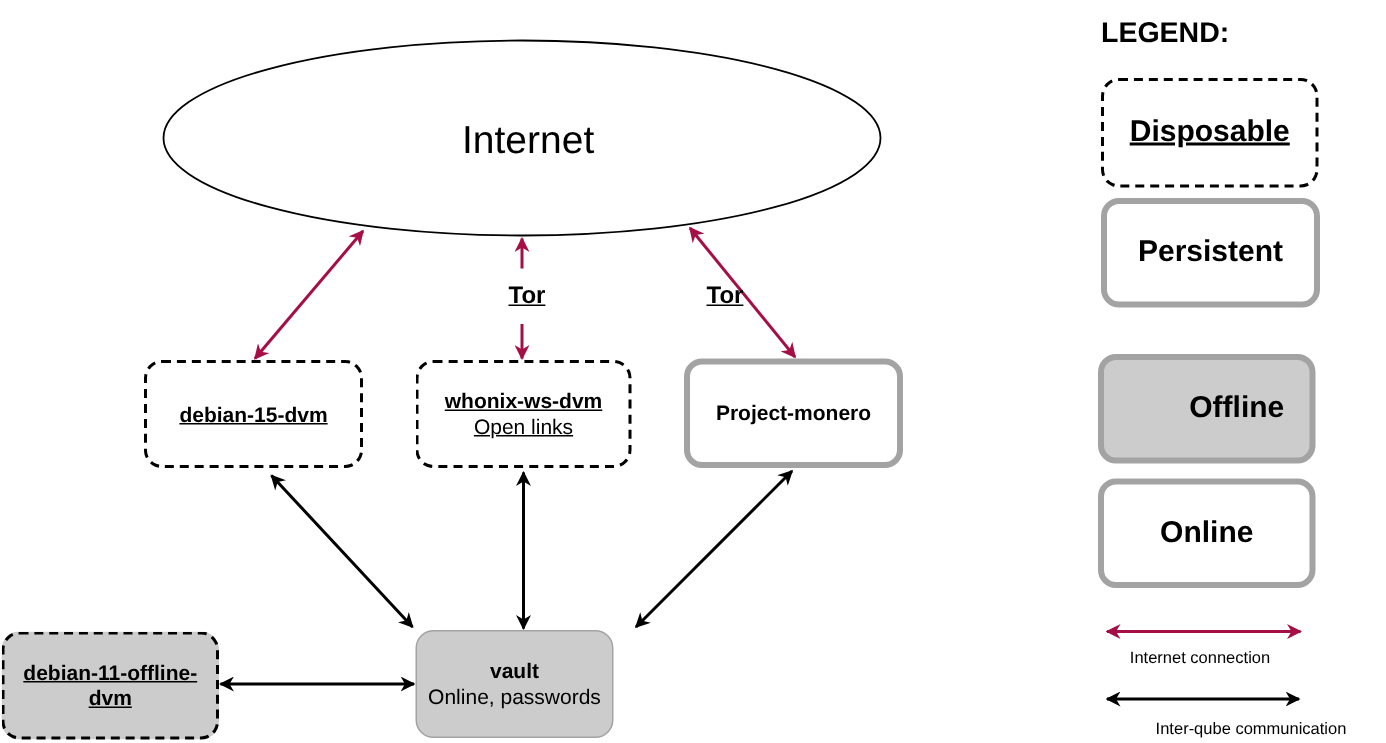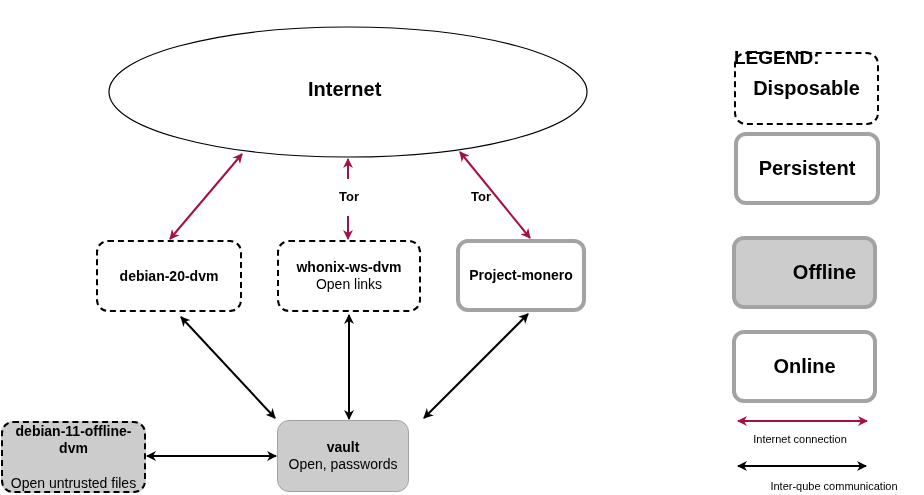--- a/index.html
+++ b/index.html
@@ -3,27 +3,27 @@
   <meta charset="utf-8">
   <style>
     html, body { margin: 0; padding: 0; background: #ffffff; }
     body { width: 924px; height: 495px; position: relative; overflow: hidden;
            font-family: "Liberation Sans", sans-serif; color: #000; }
     svg.diagram { position: absolute; left: 0; top: 0; }
     .node { position: absolute; box-sizing: border-box; border-radius: 12px;
             display: flex; flex-direction: column; align-items: center; justify-content: center;
             text-align: center; font-size: 14px; line-height: 17px; }
     .node .title { font-weight: bold; }
-    .disposable { border: 2px dashed #000; }
+    .disposable { border: 2px dashed #000; text-decoration: underline; }
     .persistent { border: 4px solid #a3a3a3; }
     .offline { background: #cccccc; }
     .online { background: #ffffff; }
-    .ellipse-label { position: absolute; font-weight: bold; font-size: 20px; }
-    .tor-label { position: absolute; font-weight: bold; font-size: 13px; background: #fff; padding: 0 2px; }
-    .legend-title { position: absolute; left: 734px; top: 12px; font-weight: bold; font-size: 19px; margin-top: 35px; }
+    .ellipse-label { position: absolute; font-weight: normal; font-size: 26px; }
+    .tor-label { position: absolute; font-weight: bold; font-size: 16px; background: #fff; padding: 0 2px; text-decoration: underline; }
+    .legend-title { position: absolute; left: 734px; top: 12px; font-weight: bold; font-size: 19px; }
     .legend-box { position: absolute; box-sizing: border-box; border-radius: 12px;
                   display: flex; align-items: center; justify-content: center;
                   font-weight: bold; font-size: 20px; }
     .legend-caption { position: absolute; font-size: 11px; text-align: center; }
   </style>
 </head>
 <body>
 
 <svg class="diagram" width="924" height="495">
   <defs>
@@ -50,41 +50,40 @@
   <line x1="738" y1="421" x2="867" y2="421" stroke="#a50f46" stroke-width="2" marker-start="url(#arrow-red)" marker-end="url(#arrow-red)"></line>
   <line x1="738" y1="466" x2="866" y2="466" stroke="#000" stroke-width="2" marker-start="url(#arrow-black)" marker-end="url(#arrow-black)"></line>
 </svg>
 
 <div class="ellipse-label" style="left:308px; top:78px;">Internet</div>
 
 <div class="tor-label" style="left:337px; top:189px;">Tor</div>
 <div class="tor-label" style="left:469px; top:189px; background:transparent;">Tor</div>
 
 <div class="node disposable online" style="left:96px; top:240px; width:146px; height:72px;">
-  <span class="title">debian-20-dvm</span>
+  <span class="title">debian-15-dvm</span>
 </div>
 
 <div class="node disposable online" style="left:277px; top:240px; width:144px; height:72px;">
   <span class="title">whonix-ws-dvm</span>
   <span>Open links</span>
 </div>
 
-<div class="node persistent online" style="left:456px; top:239px; width:130px; height:73px;">
+<div class="node persistent online" style="left:456px; top:239px; width:146px; height:73px;">
   <span class="title">Project-monero</span>
 </div>
 
 <div class="node disposable offline" style="left:1px; top:421px; width:145px; height:72px; padding:10px 4px;gap:18px;">
   <span class="title">debian-11-offline-dvm</span>
-  <span>Open untrusted files</span>
 </div>
 
 <div class="node persistent offline" style="left:277px; top:420px; width:132px; height:72px; border-width:1.5px;">
   <span class="title">vault</span>
-  <span>Open, passwords</span>
+  <span>Online, passwords</span>
 </div>
 
 <div class="legend-title">LEGEND:</div>
 <div class="legend-box disposable" style="left:734px; top:52px; width:145px; height:73px;">Disposable</div>
 <div class="legend-box persistent" style="left:734px; top:132px; width:146px; height:73px;">Persistent</div>
 <div class="legend-box persistent offline" style="left:732px; top:236px; width:145px; height:73px;padding-left:40px;">Offline</div>
-<div class="legend-box persistent online" style="left:732px; top:330px; width:145px; height:73px;">Online</div>
+<div class="legend-box persistent online" style="left:732px; top:319px; width:145px; height:73px;">Online</div>
 <div class="legend-caption" style="left:720px; top:433px; width:160px;">Internet connection</div>
 <div class="legend-caption" style="left:744px; top:480px; width:180px;text-align:center;">Inter-qube communication</div>
 
 </body></html>

